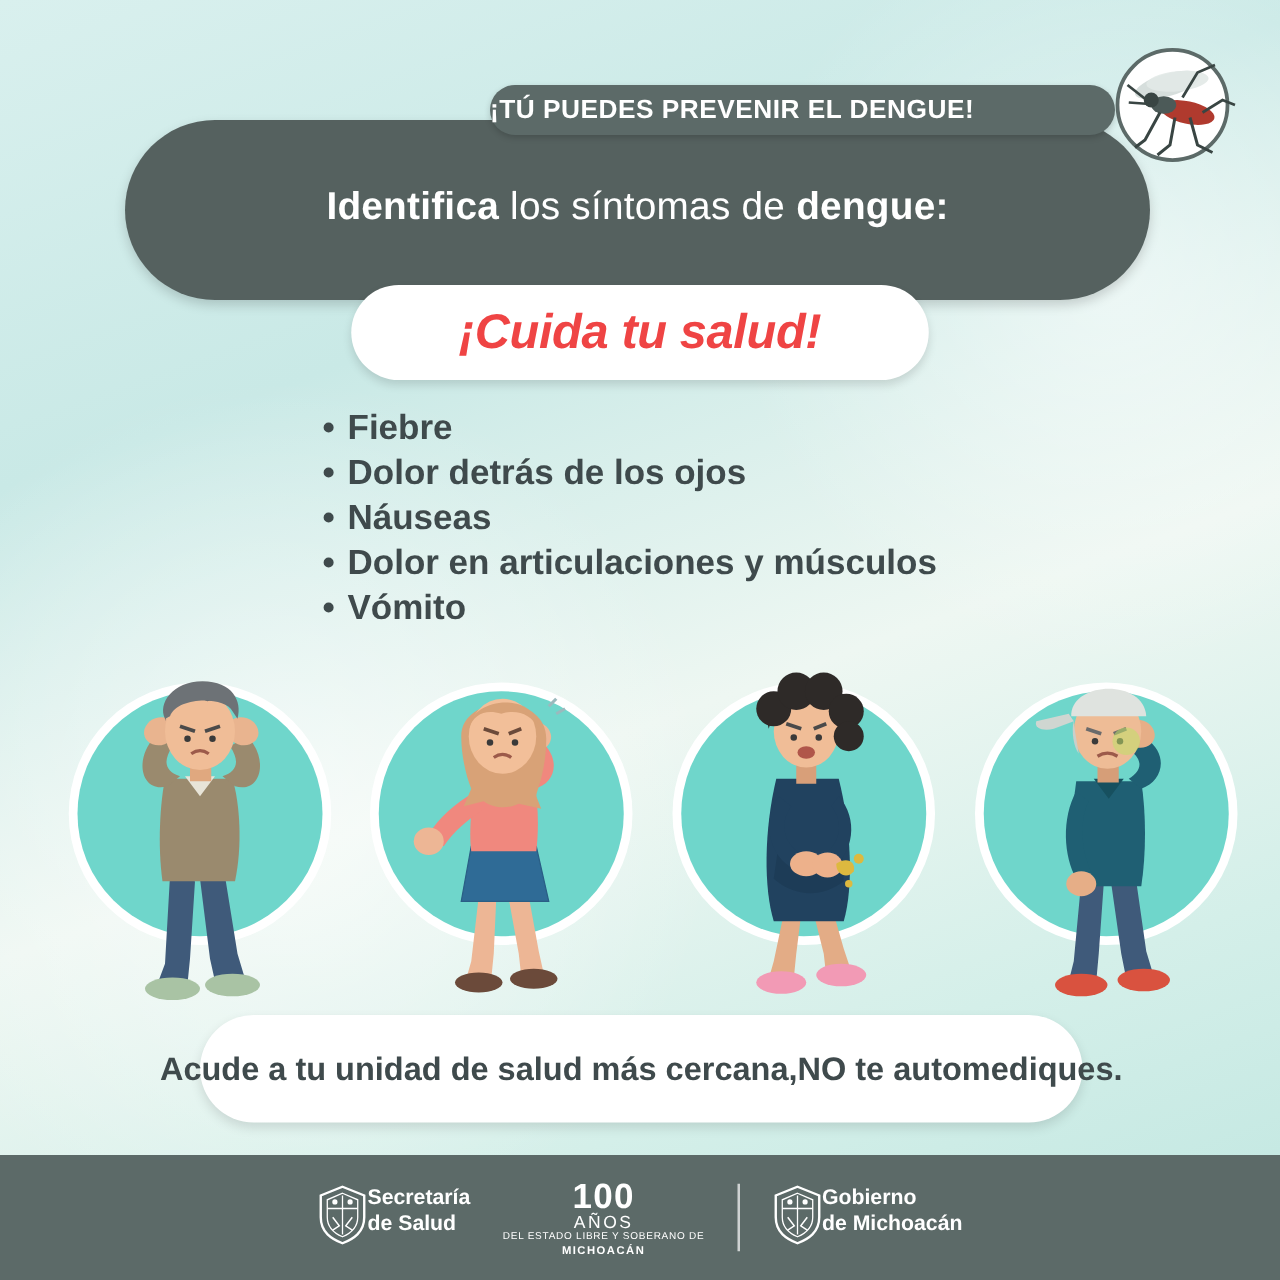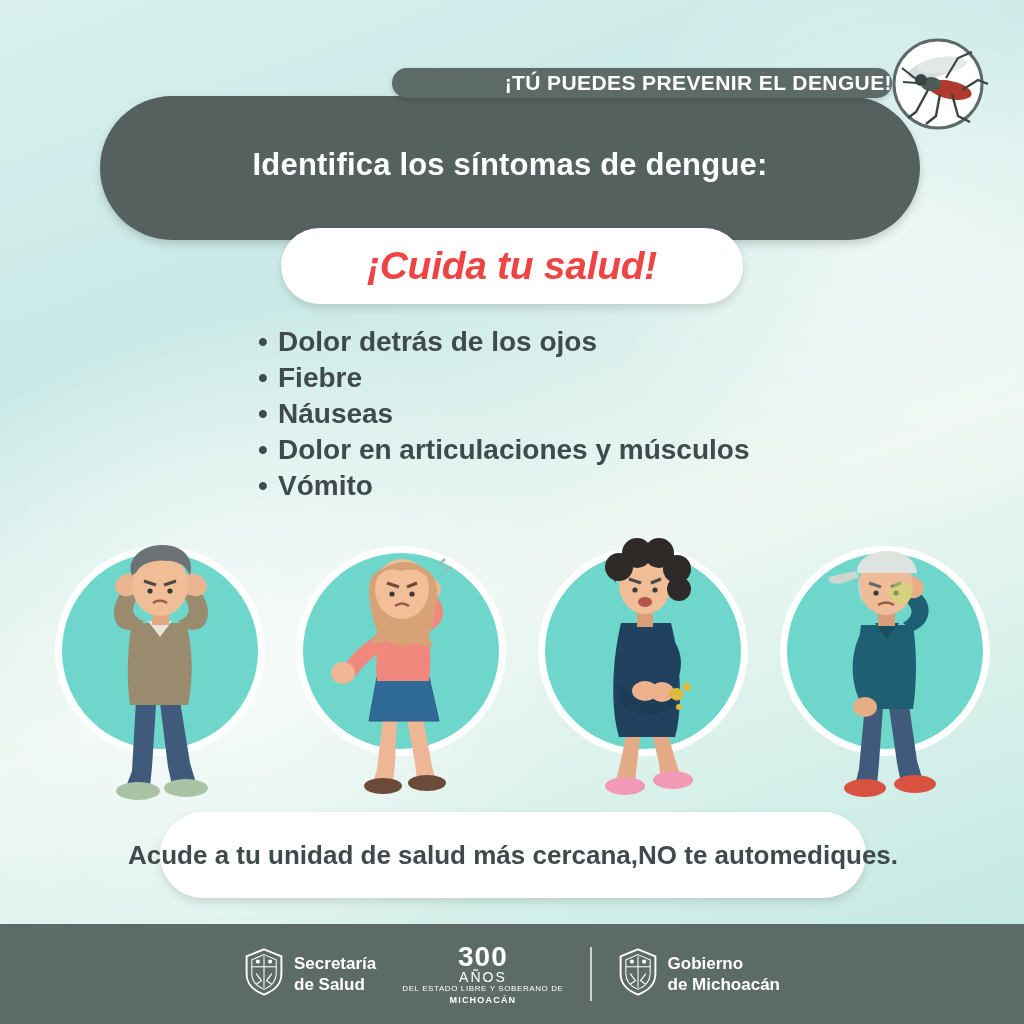--- a/index.html
+++ b/index.html
@@ -34,27 +34,27 @@
     background: radial-gradient(circle at center, rgba(255,255,255,0.5) 0%, rgba(255,255,255,0) 70%);
     pointer-events: none;
   }
 
   
   .top-ribbon {
     position: absolute;
     left: 392px;
     top: 68px;
     width: 500px;
-    height: 30px;
+    height: 40px;
     background: #5c6a68;
     border-radius: 21px;
     box-shadow: 0 2px 5px rgba(0,0,0,0.18);
     display: flex;
     align-items: center;
-    justify-content: flex-end;
+    justify-content: flex-start;
     z-index: 5;
   }
   .top-ribbon span {
     color: #ffffff;
     font-size: 21px;
     font-weight: bold;
     letter-spacing: 0.4px;
     white-space: nowrap;
   }
 
@@ -83,21 +83,21 @@
     padding-bottom: 6px;
     box-sizing: border-box;
   }
   .header-title {
     color: #ffffff;
     font-size: 31px;
     letter-spacing: 0.2px;
     white-space: nowrap;
   }
   .header-title b { font-weight: bold; }
-  .header-title .thin { font-weight: bold; }
+  .header-title .thin { font-weight: normal; }
 
   .subtitle-card {
     position: absolute;
     left: 281px;
     top: 228px;
     width: 462px;
     height: 76px;
     background: #ffffff;
     border-radius: 38px;
     box-shadow: 0 4px 8px rgba(0,0,0,0.13);
@@ -205,22 +205,21 @@
     align-items: center;
     justify-content: center;
   }
   .footer-inner {
     display: flex;
     align-items: center;
     gap: 26px;
   }
   .logo-block {
     display: flex;
-    align-items: center;
-    gap: 10px;
+    align-items: flex-start;
   }
   .logo-text {
     color: #ffffff;
     font-size: 17px;
     font-weight: bold;
     line-height: 21px;
     white-space: nowrap;
   }
   .anniversary {
     display: flex;
@@ -295,24 +294,24 @@
       <path d="M86 58 L102 48 L112 52" stroke="#394543" stroke-width="2.2" fill="none"></path>
     </svg>
   </div>
 
   <div class="subtitle-card">
     <span>¡Cuida tu salud!</span>
   </div>
 
   <div class="symptoms">
     <div class="symptom-item">
+      <span class="bullet">•</span><span>Fiebre</span>
+    </div>
+    <div class="symptom-item">
       <span class="bullet">•</span><span>Dolor detrás de los ojos</span>
-    </div>
-    <div class="symptom-item">
-      <span class="bullet">•</span><span>Fiebre</span>
     </div>
     <div class="symptom-item">
       <span class="bullet">•</span><span>Náuseas</span>
     </div>
     <div class="symptom-item">
       <span class="bullet">•</span><span>Dolor en articulaciones y músculos</span>
     </div>
     <div class="symptom-item">
       <span class="bullet">•</span><span>Vómito</span>
     </div>
@@ -497,21 +496,21 @@
             <path d="M32 30 L26 38 L32 42" fill="none" stroke="#ffffff" stroke-width="1.4"></path>
           </svg>
         </span>
         <div>
           <div class="logo-text">Secretaría</div>
           <div class="logo-text">de Salud</div>
         </div>
       </div>
 
       <div class="anniversary">
-        <div class="big">300</div>
+        <div class="big">100</div>
         <div class="sm1">AÑOS</div>
         <div class="sm2">DEL ESTADO LIBRE Y SOBERANO DE</div>
         <div class="sm3">MICHOACÁN</div>
       </div>
 
       <div class="divider"></div>
 
       <div class="logo-block">
         <span>
           <svg viewBox="0 0 46 56" width="40" height="50">

